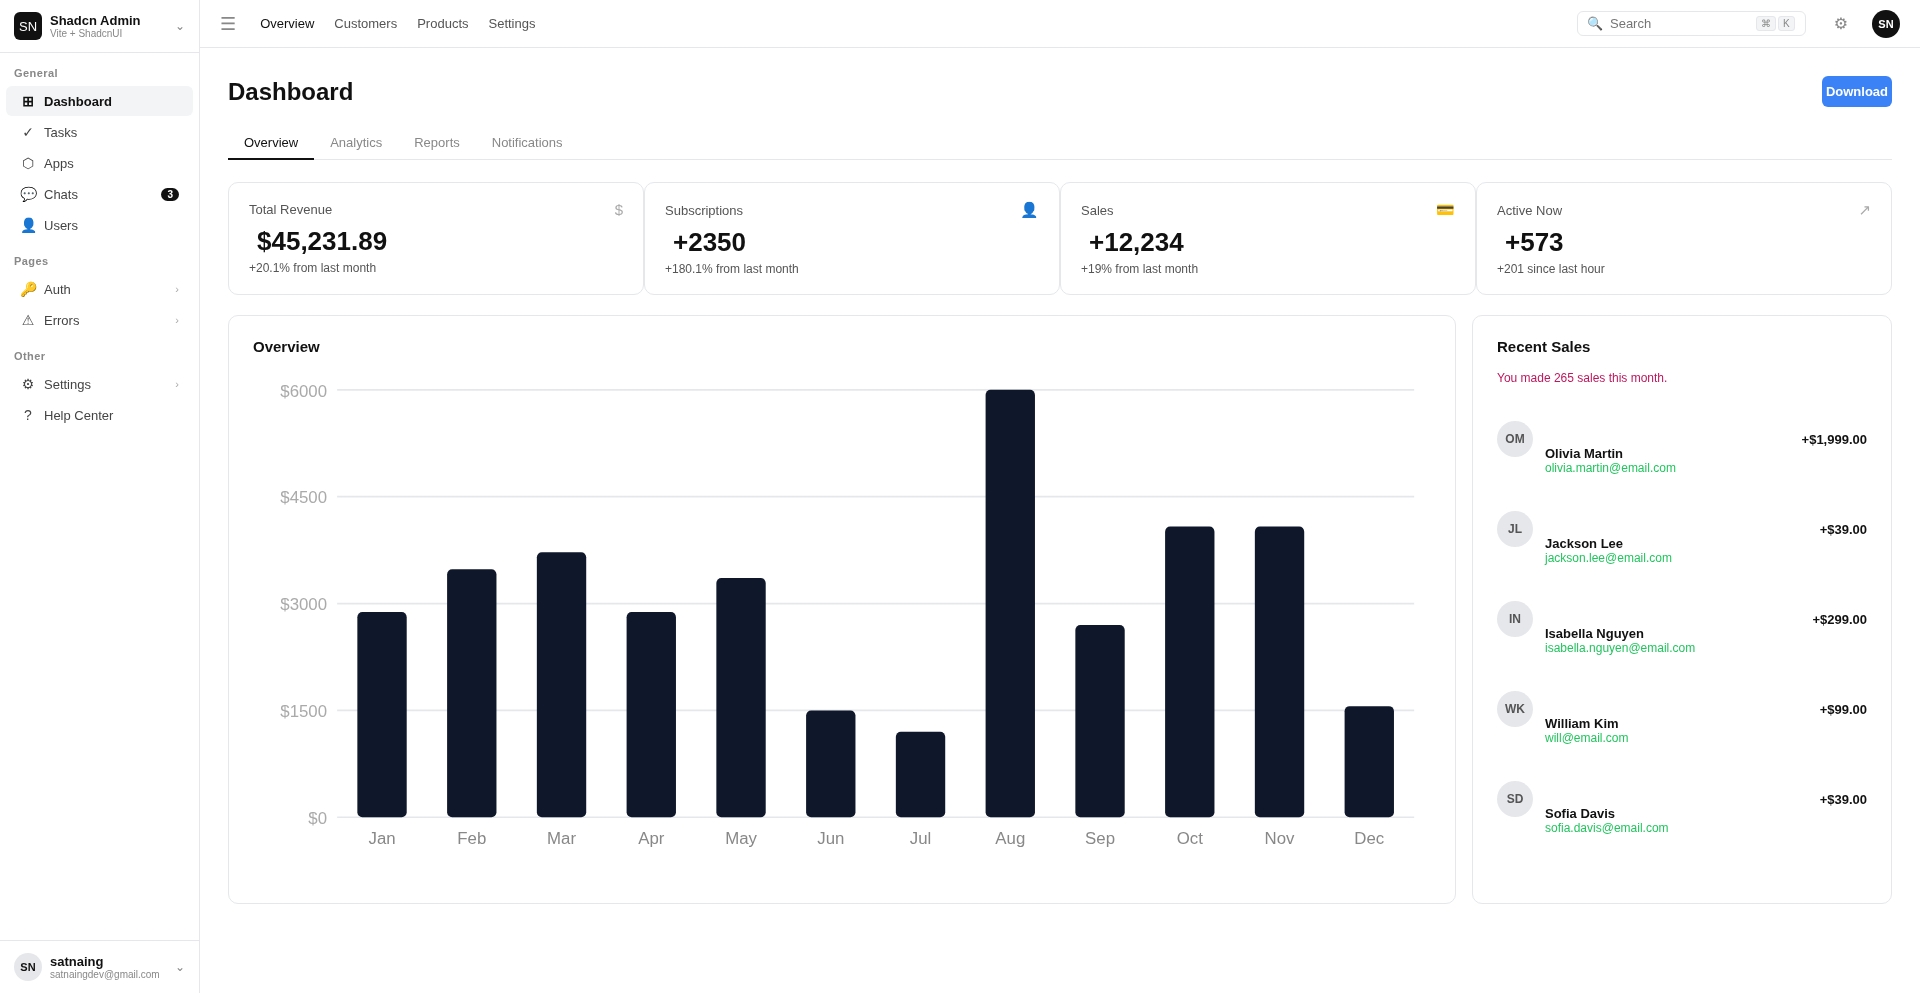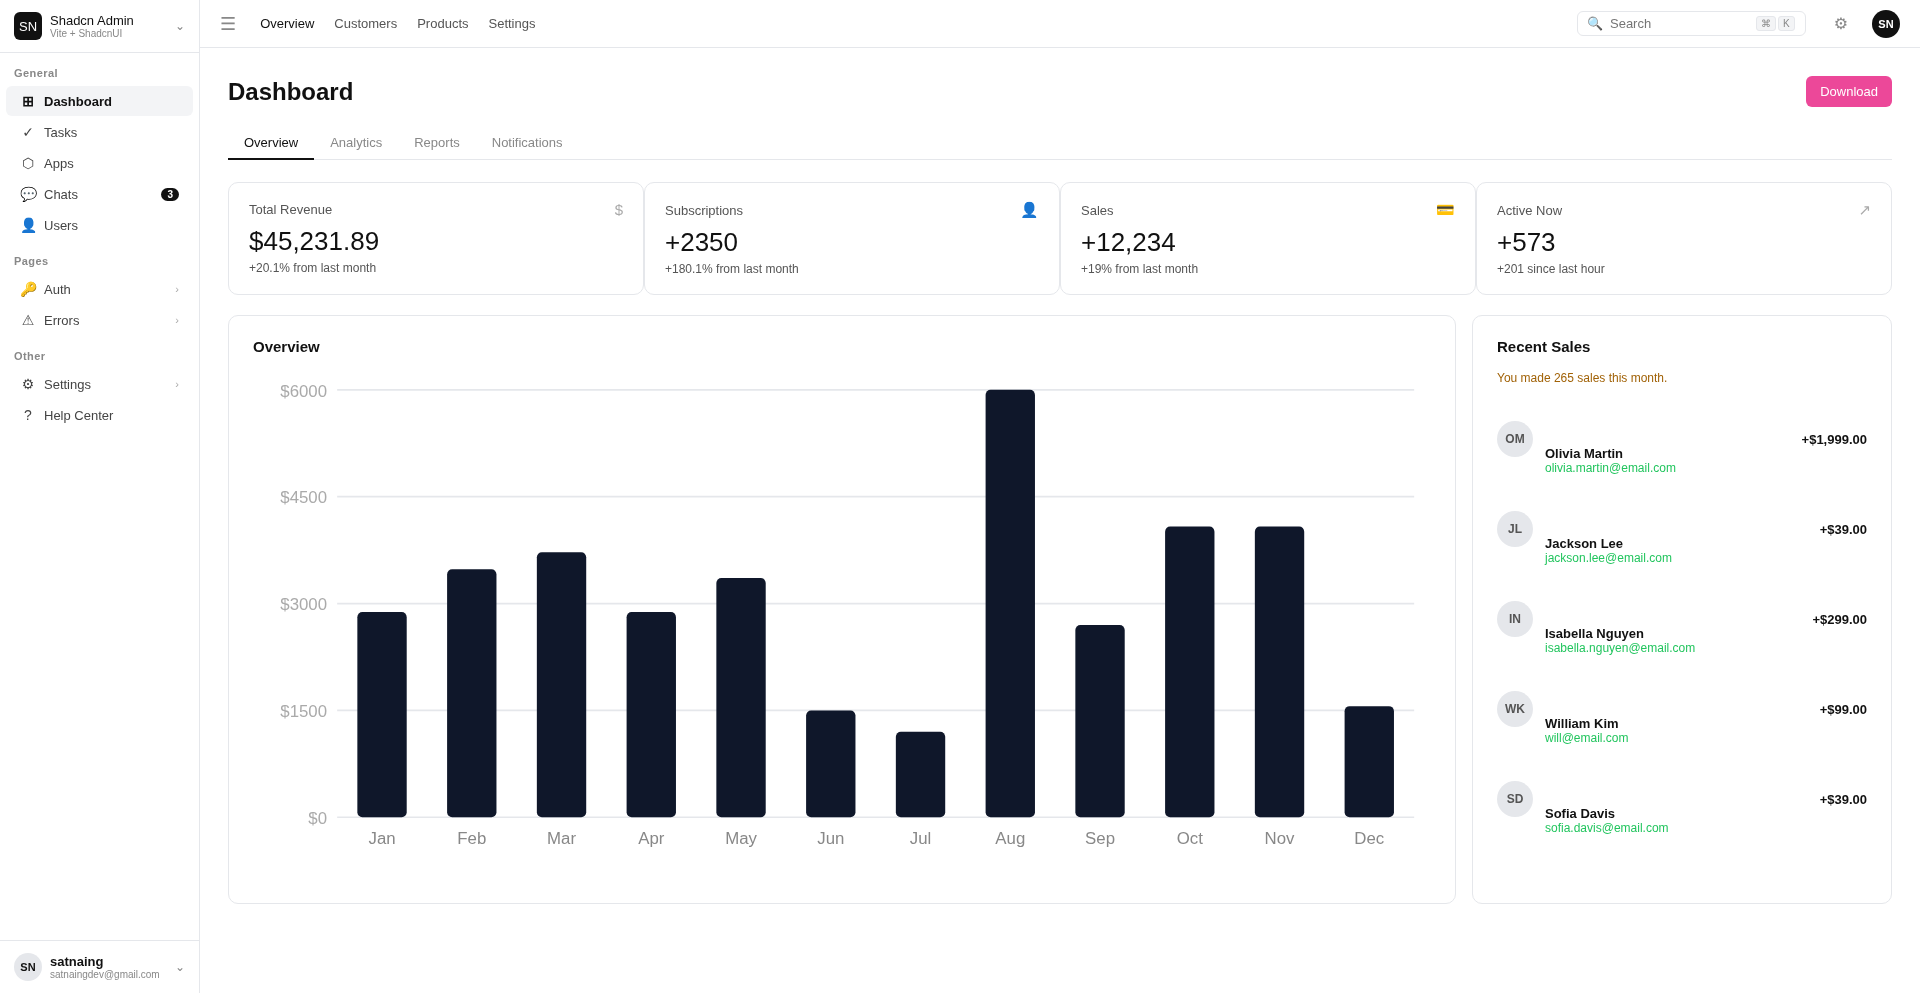--- a/index.html
+++ b/index.html
@@ -13,21 +13,21 @@
     .sidebar-header {
       display: flex; align-items: center; justify-content: space-between;
       padding: 12px 14px; border-bottom: 1px solid #e5e7eb;
     }
     .sidebar-brand { display: flex; align-items: center; gap: 8px; }
     .sidebar-logo {
       width: 28px; height: 28px; background: #111; border-radius: 6px;
       display: flex; align-items: center; justify-content: center; color: #fff; font-size: 13px;
     }
     .sidebar-brand-text { display: flex; flex-direction: column; }
-    .sidebar-brand-name { font-weight: 400; font-size: 13px; }
+    .sidebar-brand-name { font-weight: 700; font-size: 13px; }
     .sidebar-brand-sub { font-size: 10px; color: #888; }
     .sidebar-chevron { color: #888; font-size: 12px; cursor: pointer; }
 
     .sidebar-section-label { font-size: 11px; color: #888; font-weight: 600; padding: 14px 14px 6px; letter-spacing: 0.04em; }
     .sidebar-item {
       display: flex; align-items: center; gap: 8px; padding: 7px 14px;
       cursor: pointer; border-radius: 6px; margin: 1px 6px; color: #444; font-size: 13px;
     }
     .sidebar-item.active { background: #f3f4f6; font-weight: 600; color: #111; }
     .sidebar-item-icon { font-size: 14px; width: 16px; text-align: center; }
@@ -83,60 +83,60 @@
       display: flex; align-items: center; justify-content: center; color: #fff; font-size: 11px; font-weight: 700;
       cursor: pointer; margin-left: 4px;
     }
 
     
     .content { flex: 1; overflow-y: auto; padding: 28px 28px; background: #fff; }
 
     .page-header { display: flex; align-items: center; justify-content: space-between; margin-bottom: 20px; }
     .page-title { font-size: 24px; font-weight: 700; color: #111; }
     .download-btn {
-      background: #ec4899; color: #fff; border: none; border-radius: 6px;
-      padding: 8px 14px; font-size: 13px; font-weight: 400; cursor: pointer;
+      background: #3b82f6; color: #fff; border: none; border-radius: 6px;
+      padding: 8px 4px; font-size: 13px; font-weight: 700; cursor: pointer;
     }
 
     
     .tabs { display: flex; gap: 0; margin-bottom: 22px; border-bottom: 1px solid #e5e7eb; }
     .tab {
       padding: 8px 16px; font-size: 13px; color: #888; cursor: pointer;
       border-bottom: 2px solid transparent; margin-bottom: -1px;
     }
     .tab.active { color: #111; border-bottom-color: #111; font-weight: 500; }
 
     
     .stat-cards { display: grid; grid-template-columns: repeat(4, 1fr); gap: 0; margin-bottom: 20px; }
     .stat-card {
       background: #fff; border: 1px solid #e5e7eb; border-radius: 10px; padding: 18px 20px;
     }
     .stat-card-header { display: flex; align-items: center; justify-content: space-between; margin-bottom: 8px; }
     .stat-card-label { font-size: 13px; color: #555; font-weight: 500; }
     .stat-card-icon { color: #aaa; font-size: 15px; }
-    .stat-card-value { font-size: 26px; font-weight: 400; color: #111; margin-bottom: 4px; }
+    .stat-card-value { font-size: 26px; font-weight: 700; color: #111; margin-bottom: 4px; margin-left: 8px; }
     .stat-card-change { font-size: 12px; color: #555; }
 
     
     .bottom-grid { display: grid; grid-template-columns: 1fr 420px; gap: 16px; }
 
     
     .chart-card {
       background: #fff; border: 1px solid #e5e7eb; border-radius: 10px; padding: 22px 24px;
     }
     .chart-title { font-size: 15px; font-weight: 700; margin-bottom: 18px; }
     .chart-area { position: relative; }
     .chart-svg { width: 100%; }
 
     
     .sales-card {
       background: #fff; border: 1px solid #e5e7eb; border-radius: 10px; padding: 22px 24px;
     }
     .sales-title { font-size: 15px; font-weight: 700; margin-bottom: 16px; }
-    .sales-subtitle { font-size: 12px; color: #a16207; margin-bottom: 18px; }
+    .sales-subtitle { font-size: 12px; color: #be185d; margin-bottom: 18px; }
     .sales-list { display: flex; flex-direction: column; gap: 18px; }
     .sales-item { display: flex; align-items: center; gap: 12px; }
     .sales-avatar {
       width: 36px; height: 36px; border-radius: 999px; background: #e5e7eb;
       display: flex; align-items: center; justify-content: center;
       font-size: 12px; font-weight: 700; color: #555; flex-shrink: 0;
     }
     .sales-info { flex: 1; }
     .sales-name { font-size: 13px; font-weight: 600; color: #111; margin-top: 43px; }
     .sales-email { font-size: 12px; color: #22c55e; }

